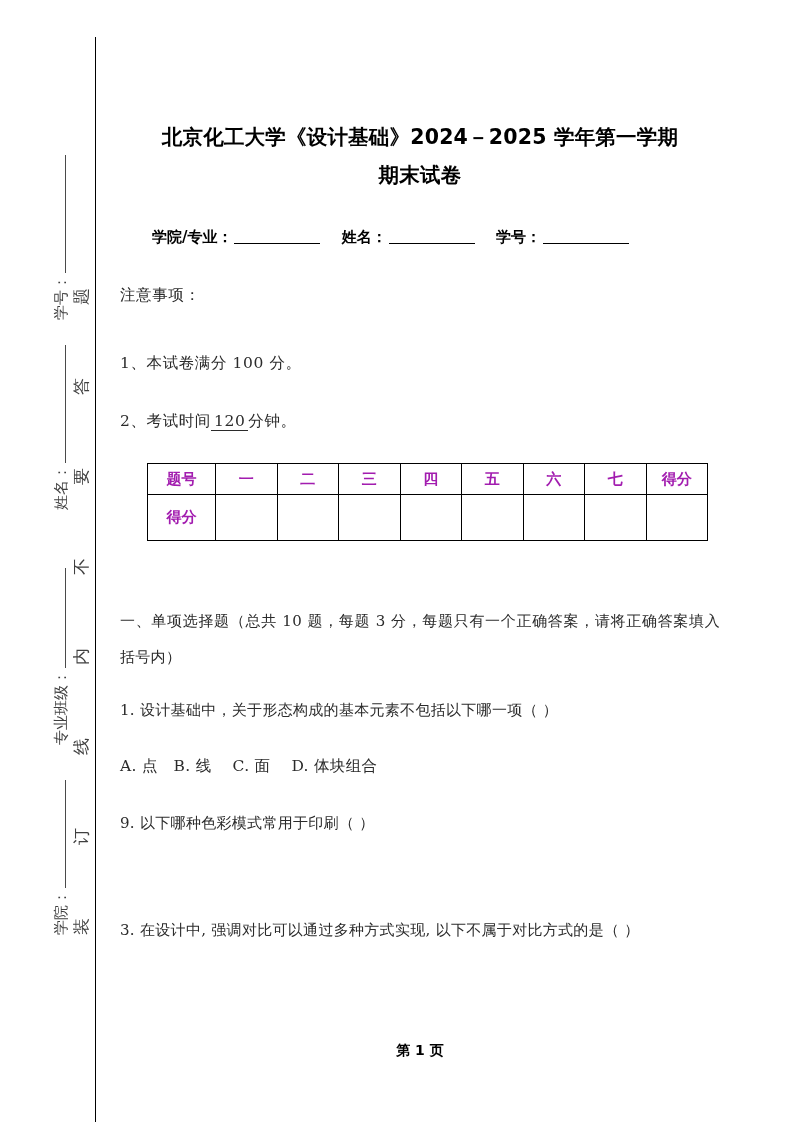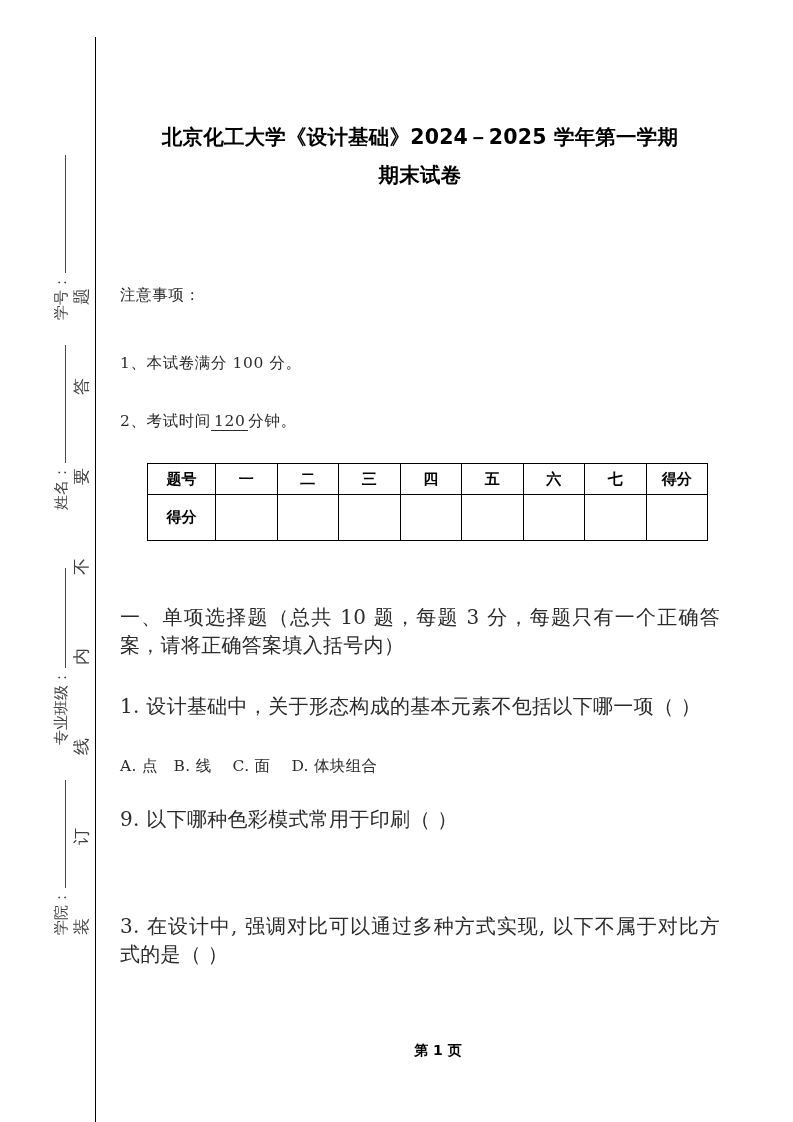--- a/index.html
+++ b/index.html
@@ -139,33 +139,33 @@
     border-collapse: collapse;
     table-layout: fixed;
   }
   #score-table td {
     border: 1.3px solid #000;
     text-align: center;
     vertical-align: middle;
     font-family: "DejaVu Sans", "Liberation Sans", sans-serif;
     font-weight: bold;
     font-size: 15px;
-    color: #000000;
+    color: #a21caf;
     padding: 0;
   }
   #score-table col.c-first { width: 68px; }
   #score-table tr.r-head td { height: 30px; }
   #score-table tr.r-body td { height: 45px; }
 
   
   .q-block { position: absolute; left: 0; width: 600px; }
   .q-text {
     font-family: "DejaVu Serif", "Liberation Serif", serif;
-    font-size: 20px;
-    line-height: 28px;
+    font-size: 15px;
+    line-height: 36px;
     color: #2b2b2b;
     letter-spacing: 0.3px;
     text-align: justify;
   }
   .q-options {
     font-family: "DejaVu Serif", "Liberation Serif", serif;
     font-size: 15.5px;
     line-height: 36px;
     color: #2b2b2b;
     letter-spacing: 0.3px;
@@ -174,21 +174,21 @@
   #section-1-heading { top: 603px; }
   #q1 { top: 692px; }
   #q1-opts { top: 748px; }
   #q2 { top: 805px; }
   #q2-opts { top: 860px; }
   #q3 { top: 912px; }
 
   
   #footer {
     position: absolute;
-    left: 18px;
+    left: 0;
     top: 1042px;
     width: 600px;
     text-align: center;
     font-family: "DejaVu Sans", "Liberation Sans", sans-serif;
     font-weight: bold;
     font-size: 14px;
     color: #000;
   }
 </style>
 </head>
@@ -226,20 +226,25 @@
 
   <div id="content">
 
     <div id="title-block">
       <h1 class="doc-title">
         <span>北京化工大学《设计基础》2024－2025 学年第一学期</span>
         <span class="title-line2">期末试卷</span>
       </h1>
     </div>
 
+    <div id="info-row">
+      <span class="info-field"><span>学院/专业：</span><span class="rule"></span></span>
+      <span class="info-field"><span>姓名：</span><span class="rule"></span></span>
+      <span class="info-field"><span>学号：</span><span class="rule"></span></span>
+    </div>
 
     <div class="note" id="note-head">注意事项：</div>
     <div class="note" id="note-1">1、本试卷满分 100 分。</div>
     <div class="note" id="note-2">
       <span>2、考试时间</span><span class="inline-rule-val">120</span><span>分钟。</span>
     </div>
 
     <table id="score-table">
       <colgroup>
         <col class="c-first">

